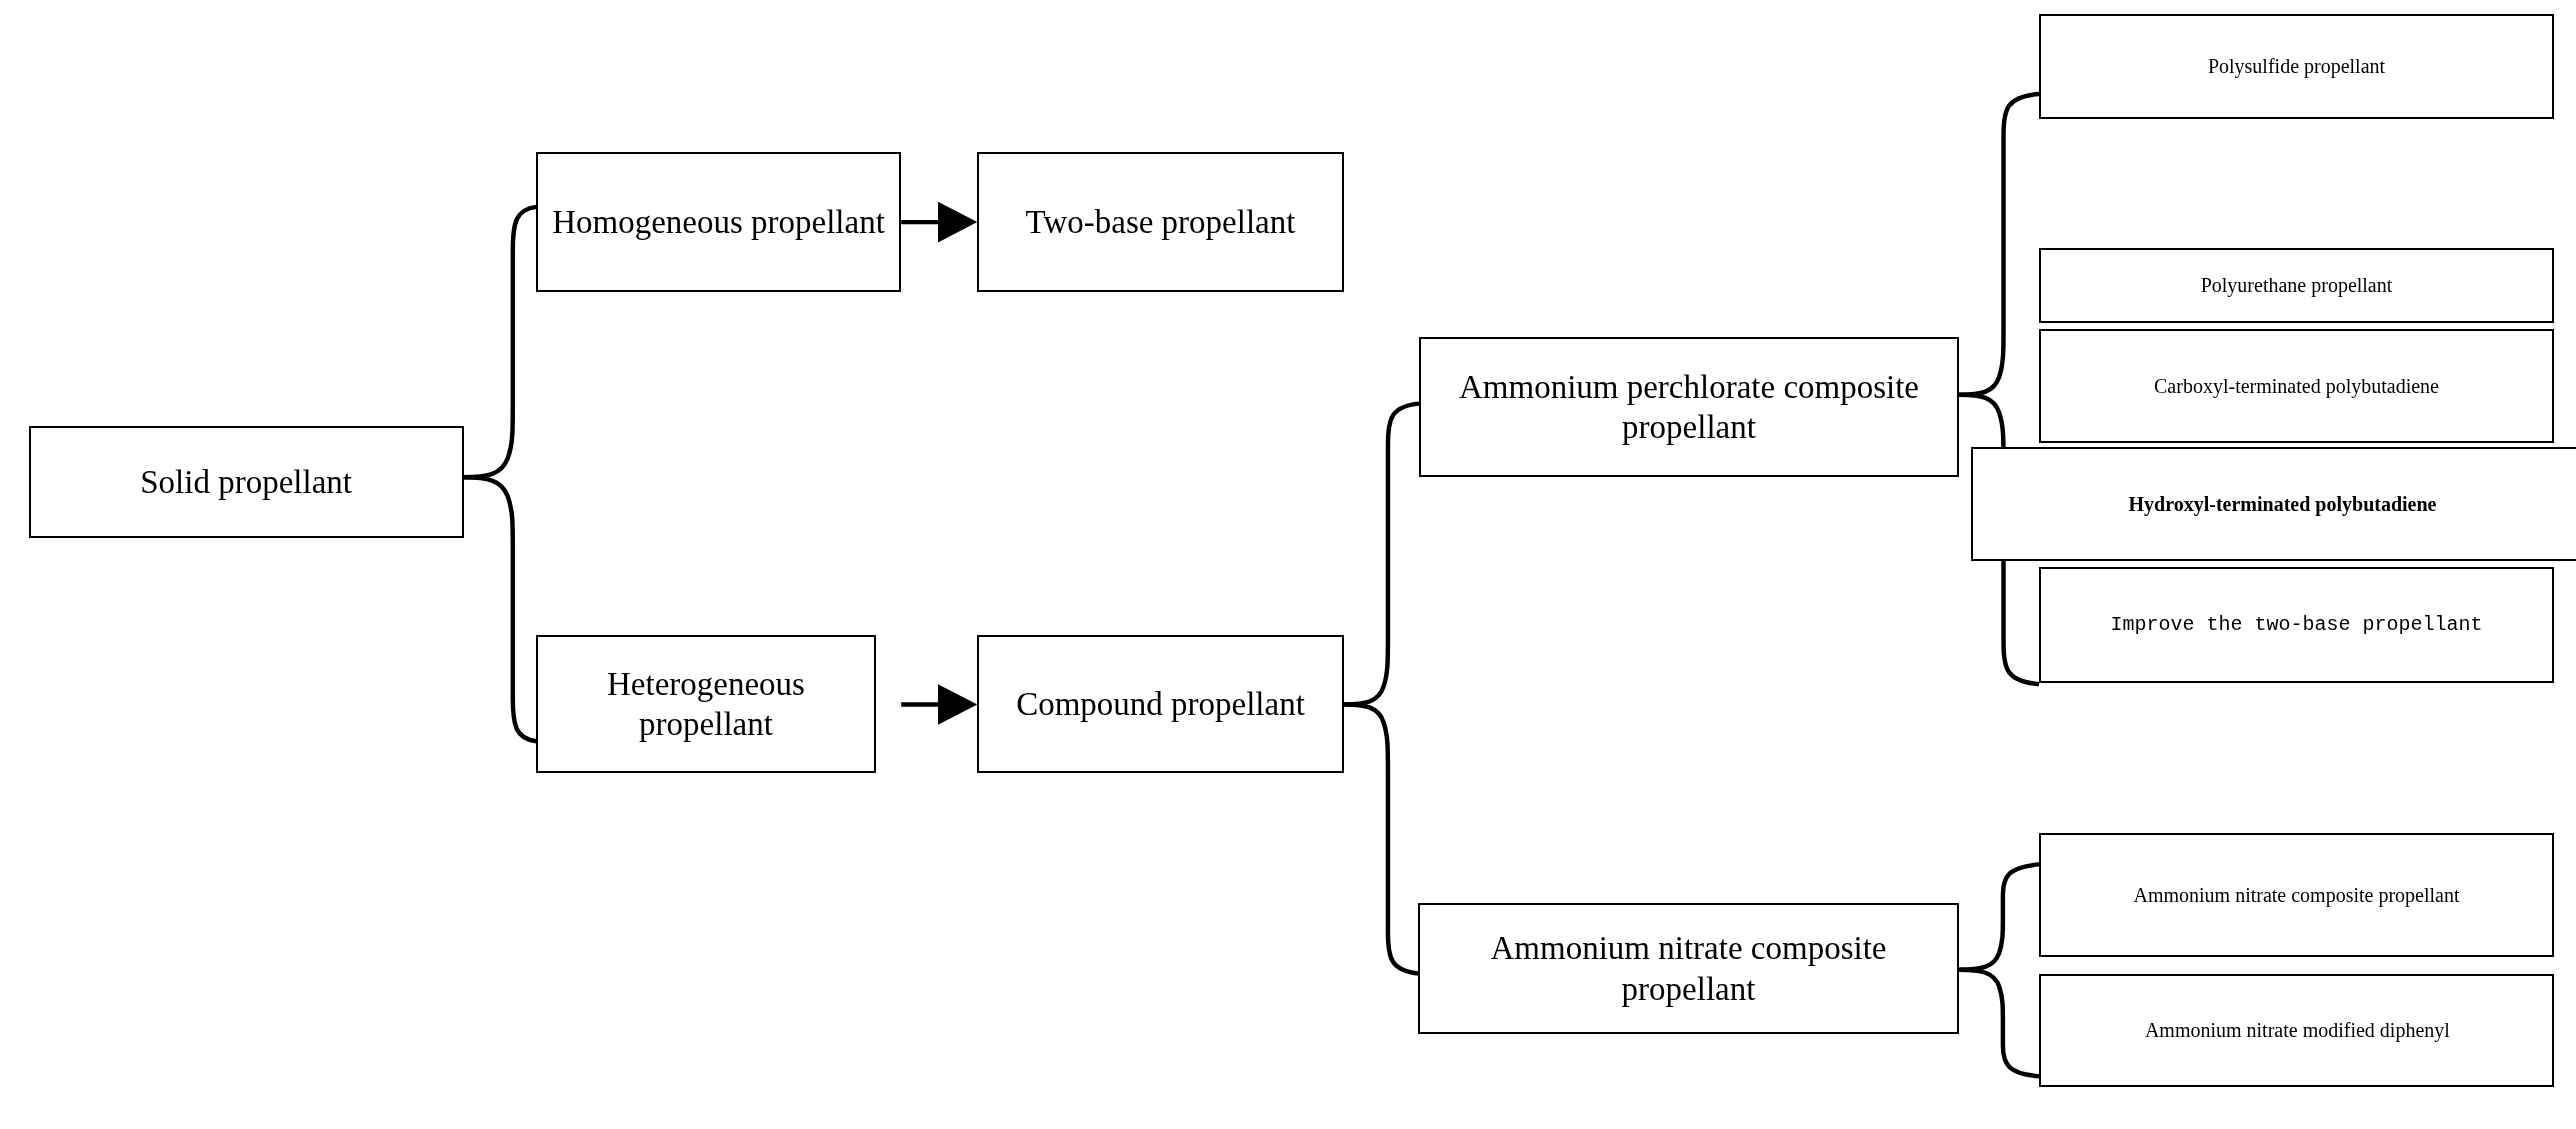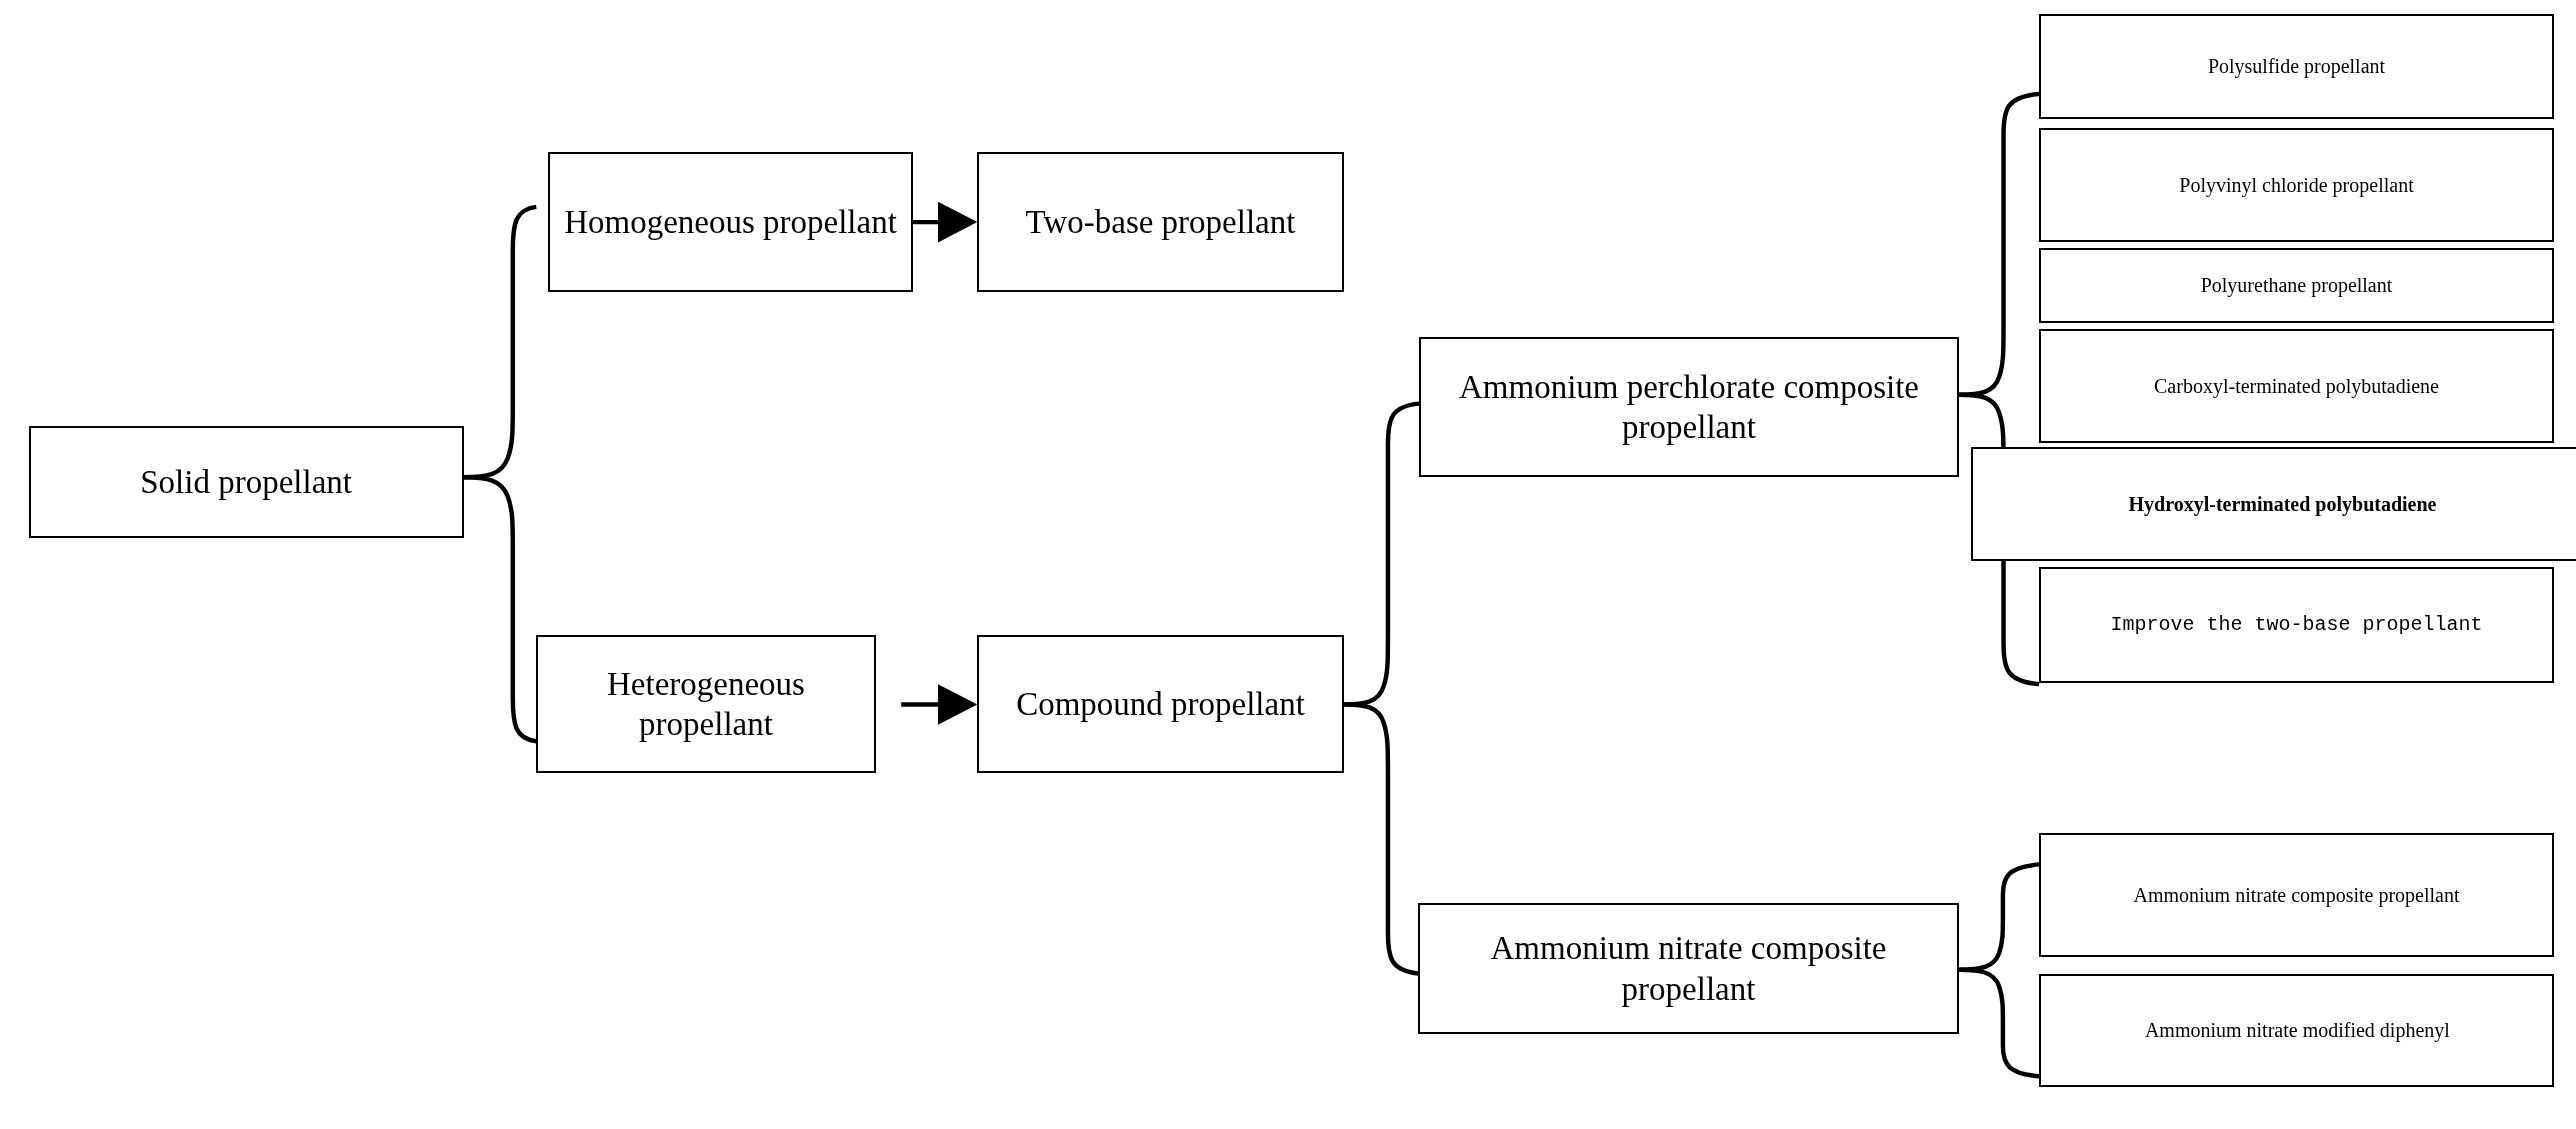--- a/index.html
+++ b/index.html
@@ -125,21 +125,21 @@
                C 3156 1572 3156 1586 3156 1612
                L 3156 1648
                C 3156 1678 3166 1692 3213 1696"></path>
     </g>
   </svg>
 
   <div class="node f52" style="left:28.6px; top:426px; width:435px; height:112px;">
     <span class="label">Solid propellant</span>
   </div>
 
-  <div class="node f52" style="left:536px; top:152px; width:365px; height:140px;margin-left:12px;">
+  <div class="node f52" style="left:536px; top:152px; width:365px; height:140px;">
     <span class="label">Homogeneous propellant</span>
   </div>
 
   <div class="node f52" style="left:536px; top:635px; width:340px; height:138px;">
     <span class="label">Heterogeneous propellant</span>
   </div>
 
   <div class="node f52" style="left:977px; top:152px; width:367px; height:140px;">
     <span class="label">Two-base propellant</span>
   </div>
@@ -153,23 +153,20 @@
   </div>
 
   <div class="node f52" style="left:1418px; top:903px; width:541px; height:131px;">
     <span class="label">Ammonium nitrate composite propellant</span>
   </div>
 
   <div class="node f50" style="left:2039px; top:14px; width:515px; height:105px;">
     <span class="label">Polysulfide propellant</span>
   </div>
 
-  <div class="node f50" style="left:2039px; top:128px; width:515px; height:114px;">
-    <span class="label">Polyvinyl chloride propellant</span>
-  </div>
 
   <div class="node f50" style="left:2039px; top:248px; width:515px; height:75px;">
     <span class="label">Polyurethane propellant</span>
   </div>
 
   <div class="node f50" style="left:2039px; top:329px; width:515px; height:114px;">
     <span class="label">Carboxyl-terminated polybutadiene</span>
   </div>
 
   <div class="node f50" style="left:1971px; top:447px; width:623px; height:114px;font-weight:bold;">

